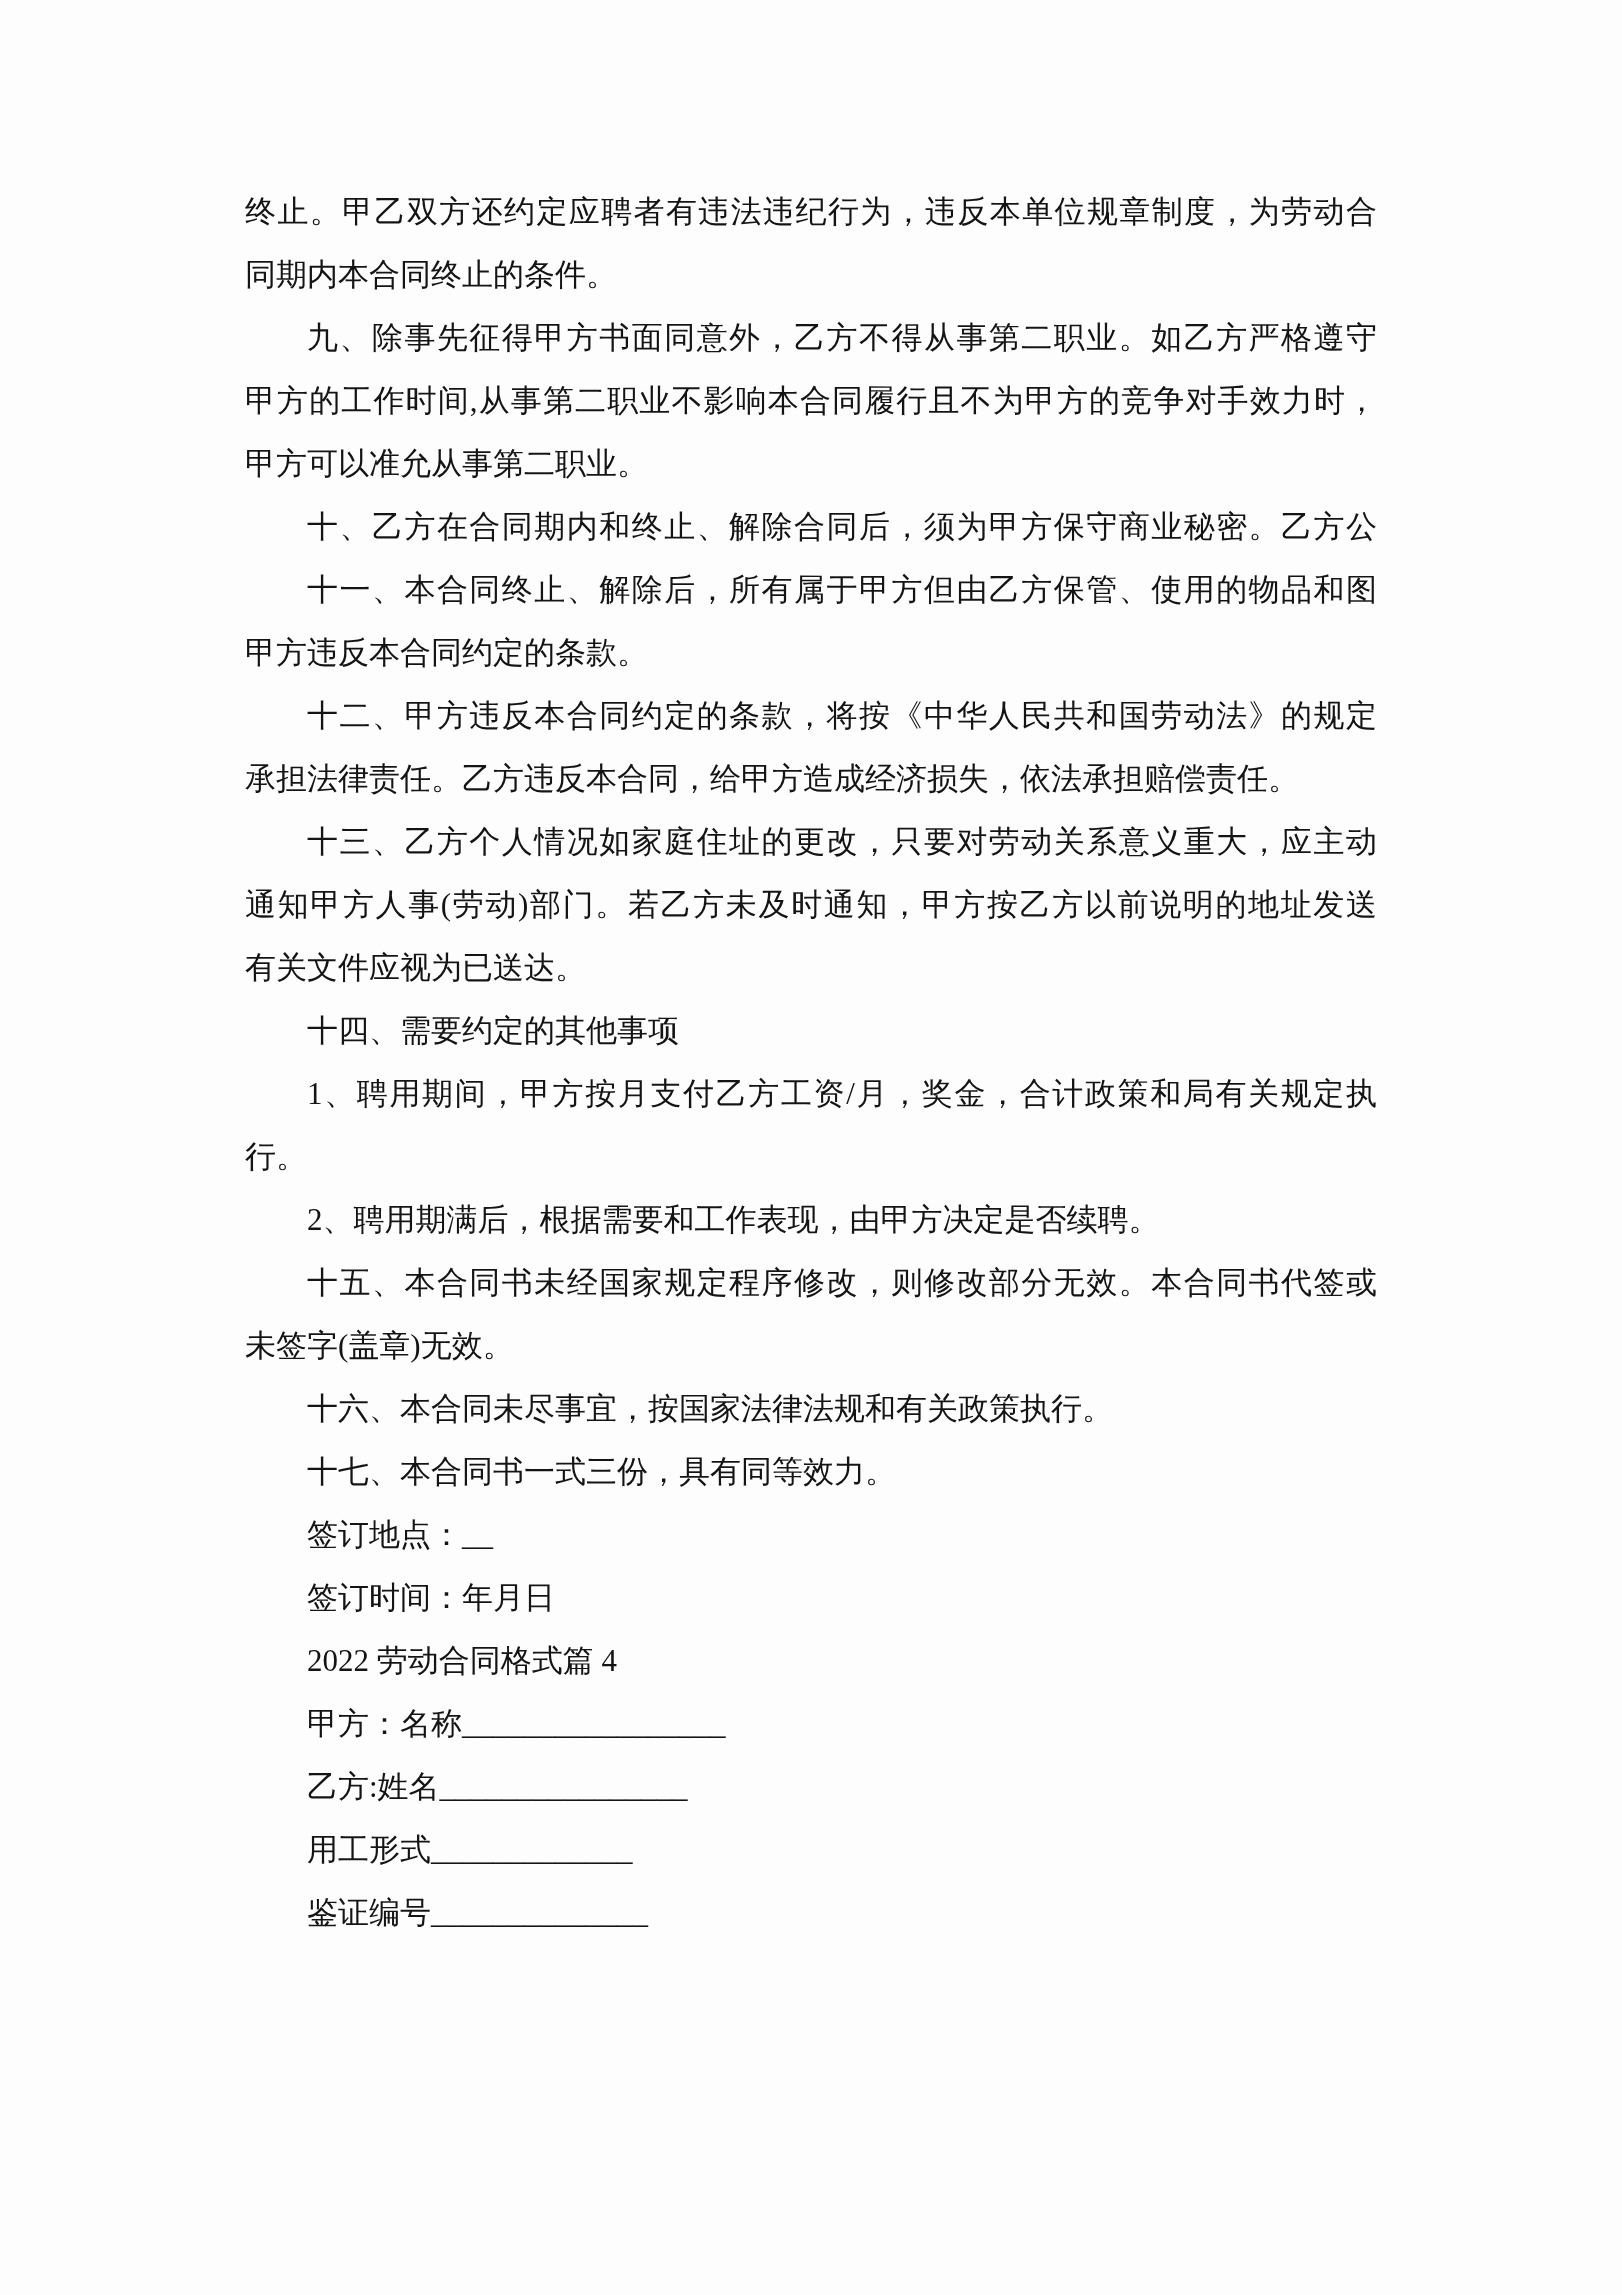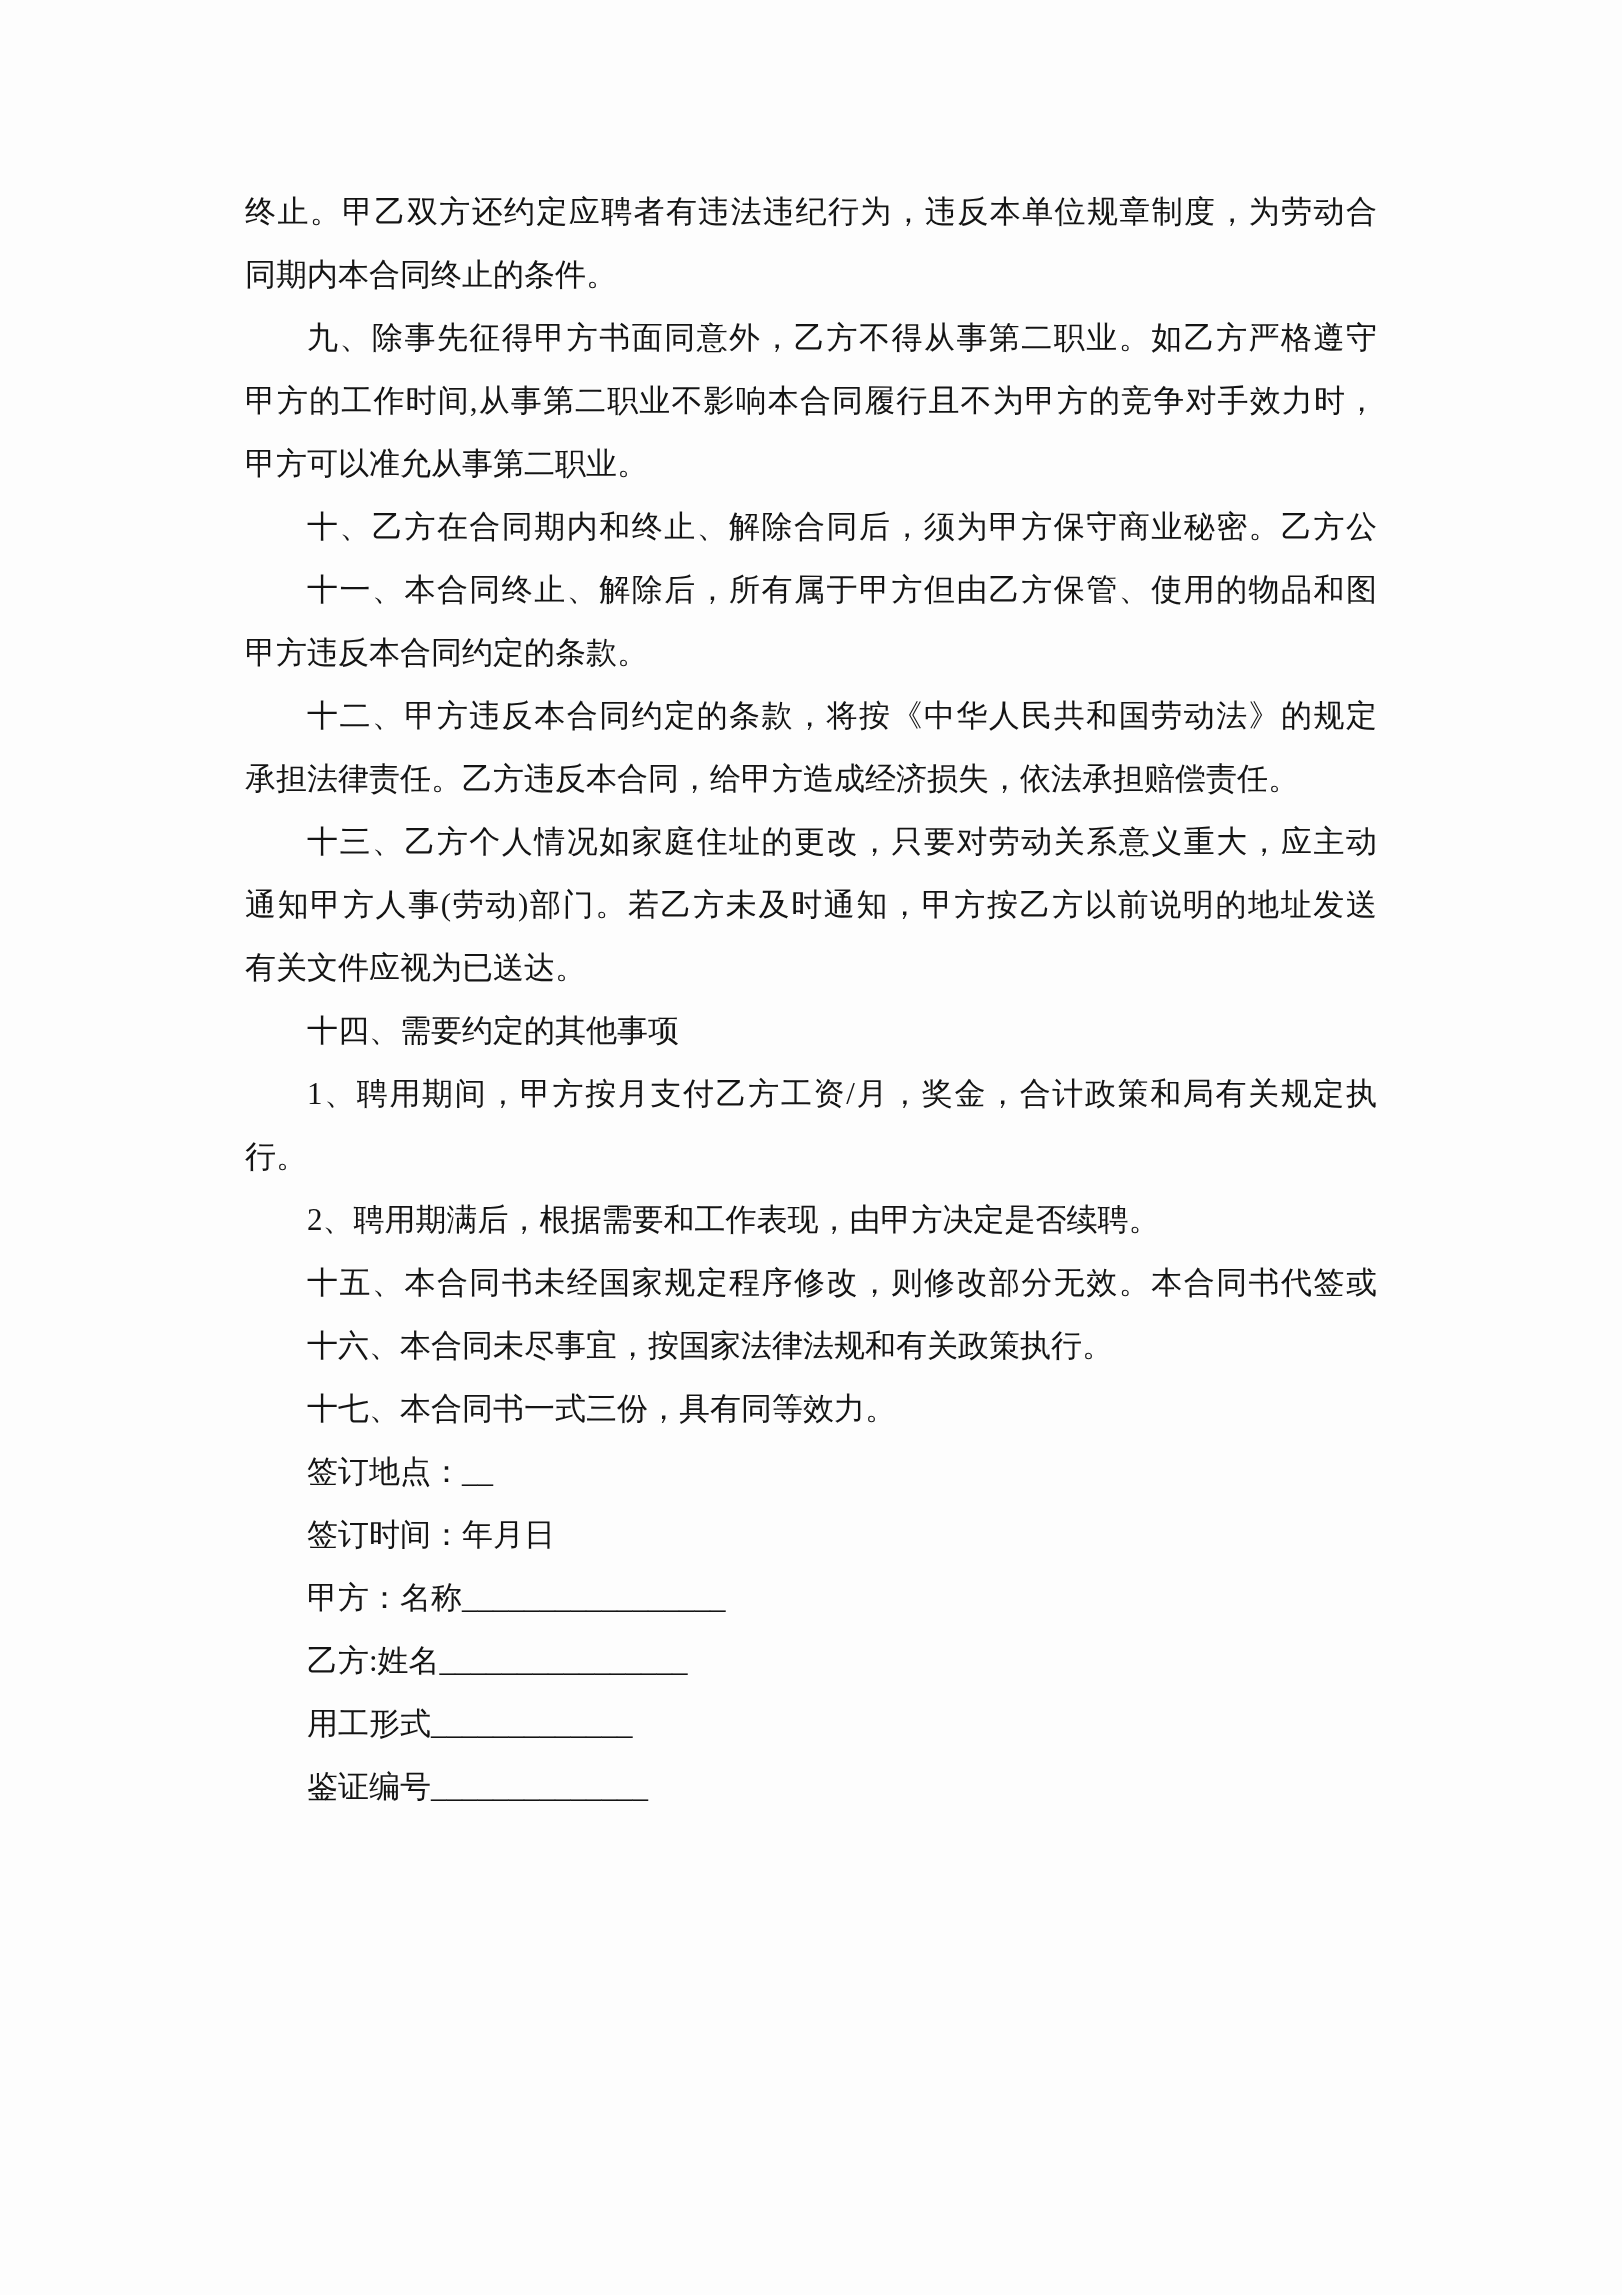--- a/index.html
+++ b/index.html
@@ -59,23 +59,25 @@
       <div class="line indent justify">十二、甲方违反本合同约定的条款，将按《中华人民共和国劳动法》的规定</div>
       <div class="line">承担法律责任。乙方违反本合同，给甲方造成经济损失，依法承担赔偿责任。</div>
       <div class="line indent justify">十三、乙方个人情况如家庭住址的更改，只要对劳动关系意义重大，应主动</div>
       <div class="line justify">通知甲方人事(劳动)部门。若乙方未及时通知，甲方按乙方以前说明的地址发送</div>
       <div class="line">有关文件应视为已送达。</div>
       <div class="line indent">十四、需要约定的其他事项</div>
       <div class="line indent justify">1、聘用期间，甲方按月支付乙方工资/月，奖金，合计政策和局有关规定执</div>
       <div class="line">行。</div>
       <div class="line indent">2、聘用期满后，根据需要和工作表现，由甲方决定是否续聘。</div>
       <div class="line indent justify">十五、本合同书未经国家规定程序修改，则修改部分无效。本合同书代签或</div>
+      <div class="line">未签字(盖章)无效。</div>
       <div class="line indent">十六、本合同未尽事宜，按国家法律法规和有关政策执行。</div>
       <div class="line indent">十七、本合同书一式三份，具有同等效力。</div>
       <div class="line indent">签订地点：__</div>
       <div class="line indent">签订时间：年月日</div>
+      <div class="line indent">2022 劳动合同格式篇 4</div>
       <div class="line indent">甲方：名称_________________</div>
       <div class="line indent">乙方:姓名________________</div>
       <div class="line indent">用工形式_____________</div>
       <div class="line indent">鉴证编号______________</div>
     </div>
 </div>
 
 
 </body></html>

